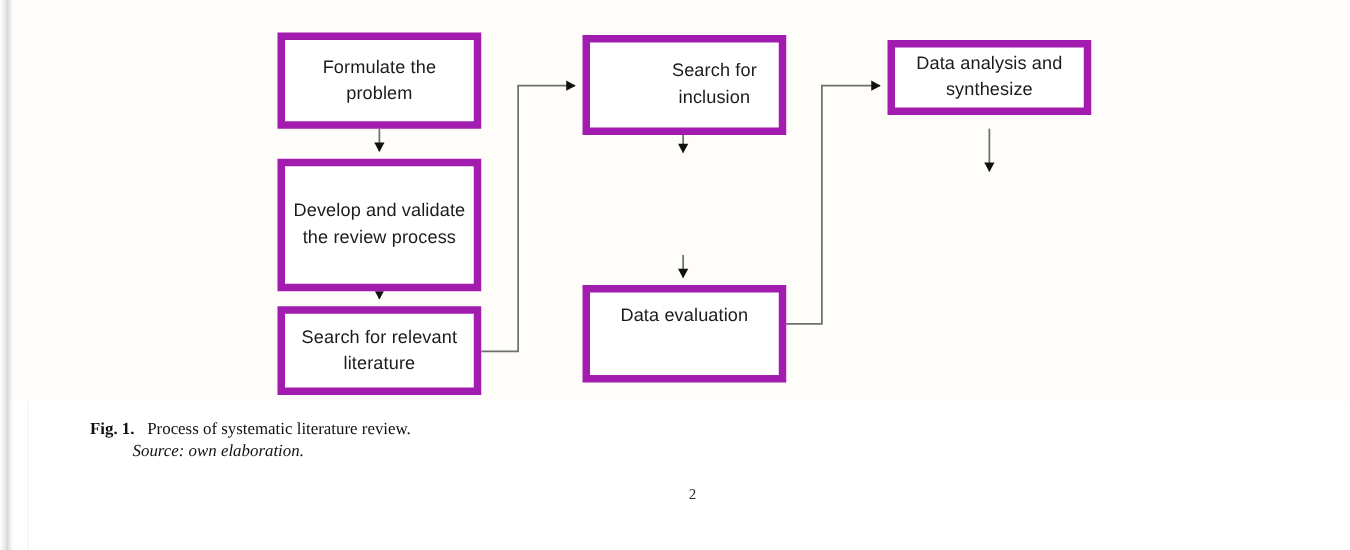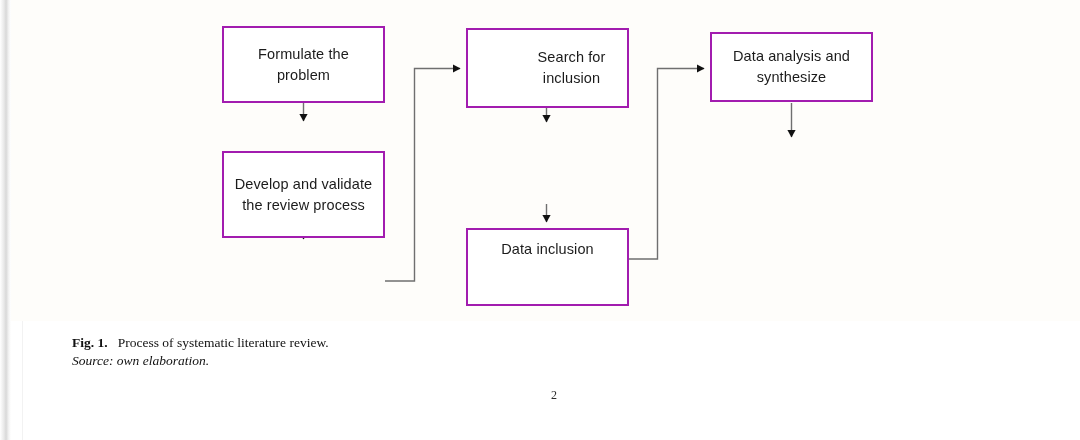--- a/index.html
+++ b/index.html
@@ -23,21 +23,21 @@
   #figure-tint{
     position:absolute;left:11px;top:0;width:1069px;height:321px;
     background:#fefdfa;
   }
   #figure-canvas{
     position:absolute;left:0;top:0;width:1080px;height:330px;
   }
   .node{
     position:absolute;
     box-sizing:border-box;
-    border:2px solid #a21caf;
+    border:6px solid #a21caf;
     background:#ffffff;
     color:#1b1b1b;
     font-size:14.5px;
     line-height:21px;
     text-align:center;
     letter-spacing:.1px;
   }
   .node .node-label{display:block;padding:0 6px;}
   
   .node.vcenter{display:flex;align-items:center;justify-content:center;}
@@ -47,21 +47,21 @@
 
   #caption{
     position:absolute;left:72px;top:334px;width:640px;
     font-family:"Liberation Serif", serif;
     color:#111111;
     font-size:13.5px;
     line-height:17.5px;
   }
   #caption .fig-no{font-weight:bold;margin-top:17px;}
   #caption .fig-title{font-weight:normal;text-align:center;}
-  #caption .fig-source{display:block;font-style:italic;}
+  #caption .fig-source{display:block;font-style:italic;margin-left:34px;}
   #page-number{
     position:absolute;left:0;top:388px;width:1080px;
     text-align:center;
     font-family:"Liberation Serif", serif;
     font-size:12px;color:#2b2b2b;
   }
   #page-number span{position:relative;left:14px;}
 </style>
 </head>
 <body>
@@ -91,32 +91,35 @@
     <line x1="791.5" y1="103" x2="791.5" y2="137" stroke="#6f6f6f" stroke-width="1.4" marker-end="url(#arrow-down)"></line>
 
     <polyline points="385,281 414.5,281 414.5,68.5 460,68.5" fill="none" stroke="#6f6f6f" stroke-width="1.4" marker-end="url(#arrow-right)"></polyline>
 
     <polyline points="628,259 657.5,259 657.5,68.5 704,68.5" fill="none" stroke="#6f6f6f" stroke-width="1.4" marker-end="url(#arrow-right)"></polyline>
   </svg>
 
   <div class="node vcenter" style="left:222px;top:26px;width:163px;height:77px;">
     <span class="node-label">Formulate the problem</span>
   </div>
-  <div class="node vcenter" style="left:222px;top:127px;width:163px;height:87px;margin-top:24px;">
+  <div class="node vcenter" style="left:222px;top:127px;width:163px;height:106px;">
     <span class="node-label">Develop and validate the review process</span>
+  </div>
+  <div class="node vcenter" style="left:222px;top:245px;width:163px;height:71px;">
+    <span class="node-label">Search for relevant literature</span>
   </div>
 
   <div class="node vcenter" style="left:466px;top:28px;width:163px;height:80px;padding-left:48px;">
     <span class="node-label">Search for inclusion</span>
   </div>
   <div class="node vtop" style="left:466px;top:228px;width:163px;height:78px;">
-    <span class="node-label">Data inclusion</span>
+    <span class="node-label">Data evaluation</span>
   </div>
 
-  <div class="node vcenter" style="left:710px;top:32px;width:163px;height:70px;">
+  <div class="node vcenter" style="left:710px;top:32px;width:163px;height:60px;">
     <span class="node-label">Data analysis and synthesize</span>
   </div>
 
 </div>
 
 <div id="caption">
   <span class="fig-no">Fig. 1.</span>
   <span class="fig-title">&nbsp;&nbsp;Process of systematic literature review.</span>
   <span class="fig-source">Source: own elaboration.</span>
 </div>

